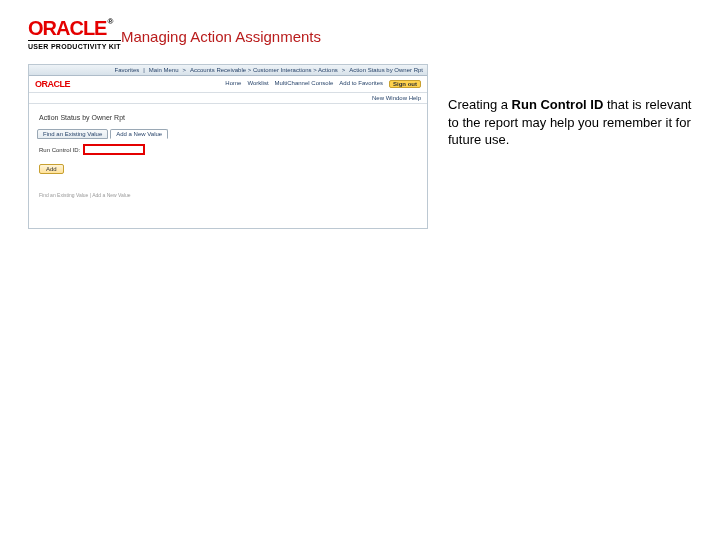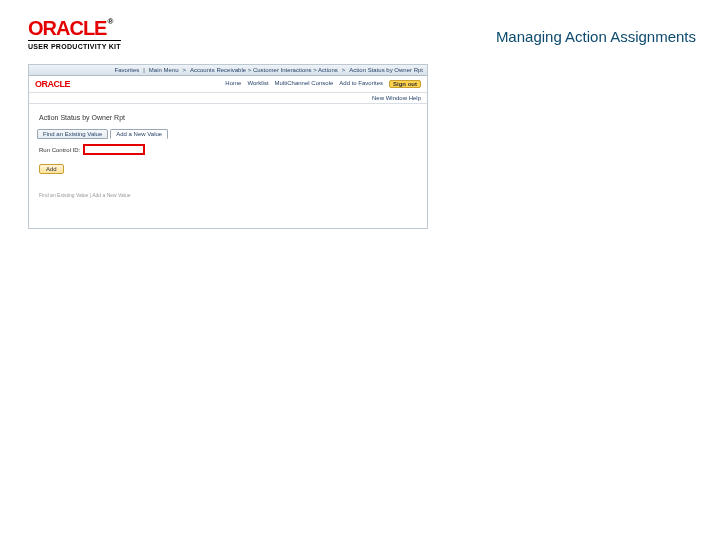--- a/index.html
+++ b/index.html
@@ -7,24 +7,22 @@
     width: 720px;
     height: 540px;
     font-family: Arial, Helvetica, sans-serif;
     background: #fff;
     position: relative;
     font-size: 12px;
     color: #000;
   }
   .header {
     display: flex;
-    justify-content: space-between;
     align-items: flex-start;
     padding: 18px 24px 8px 28px;
-    gap: 30px;
   }
   .logo-block { display: flex; flex-direction: column; }
   .oracle-logo {
     font-family: Arial, sans-serif;
     font-weight: bold;
     font-size: 20px;
     color: #e40000;
     letter-spacing: -1px;
     line-height: 1;
   }
@@ -33,21 +31,21 @@
     font-size: 7px;
     font-weight: bold;
     letter-spacing: 0.3px;
     border-top: 1px solid #000;
     padding-top: 2px;
     margin-top: 2px;
     color: #000;
   }
   .header-title {
     font-size: 15px;
-    color: #0c4a6e;
+    color: #b91c1c;
     padding-top: 10px;
   }
   .content {
     display: flex;
     padding: 6px 24px 0 28px;
     gap: 20px;
   }
   .screenshot-col { width: 400px; flex: 0 0 400px; }
   .instr-col { flex: 1; padding-top: 32px; }
   .app-window {
@@ -194,14 +192,17 @@
           <span class="field-label">Run Control ID:</span>
           <input class="rc-input" type="text" style="">
         </div>
         <div class="add-btn">Add</div>
         <div class="footer-text">Find an Existing Value | Add a New Value</div>
       </div>
     </div>
   </div>
 
   <div class="instr-col">
+    <p class="instr-p">
+      <span>Creating a </span><b>Run Control ID</b><span> that is relevant to the report may help you remember it for future use.</span>
+    </p>
   </div>
 </div>
 
 </body></html>

